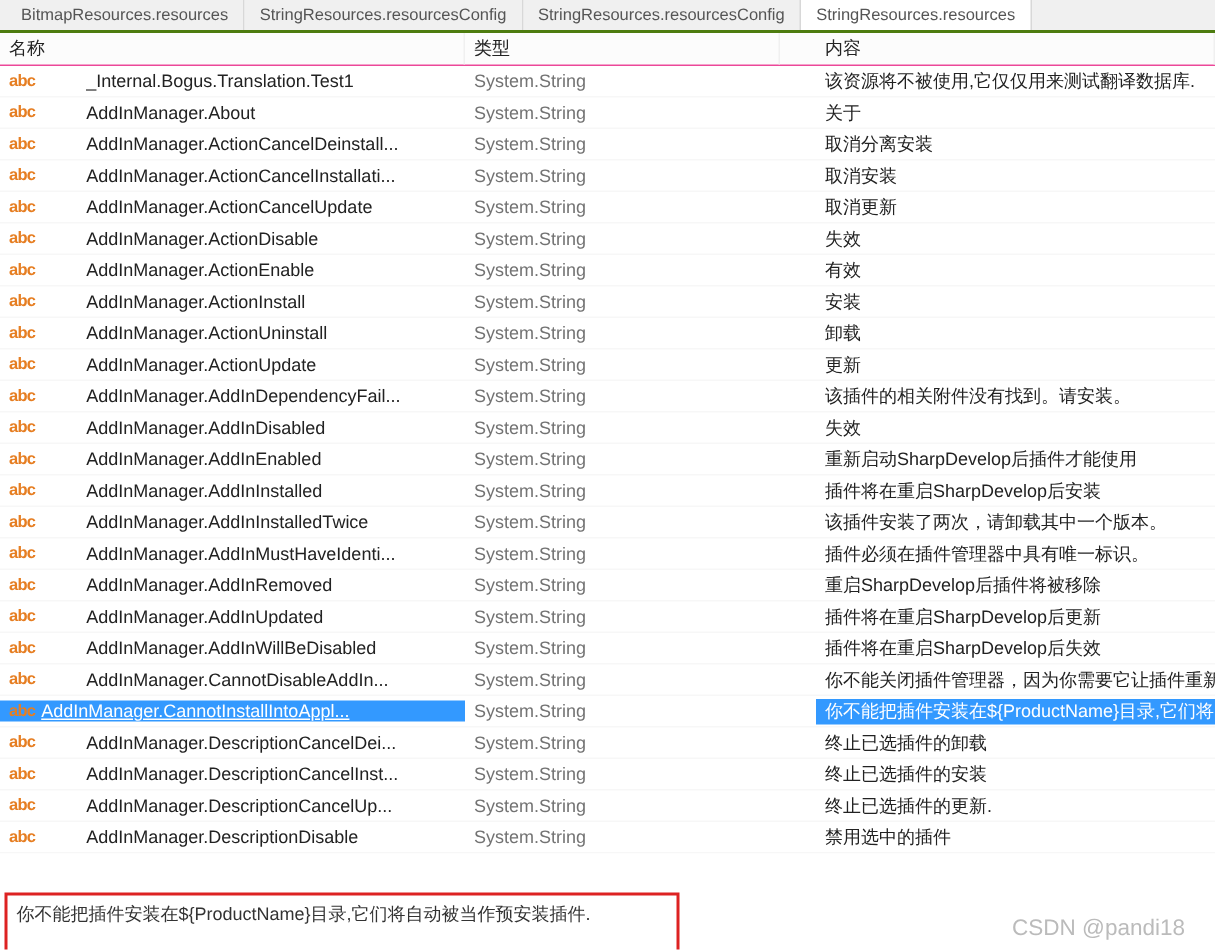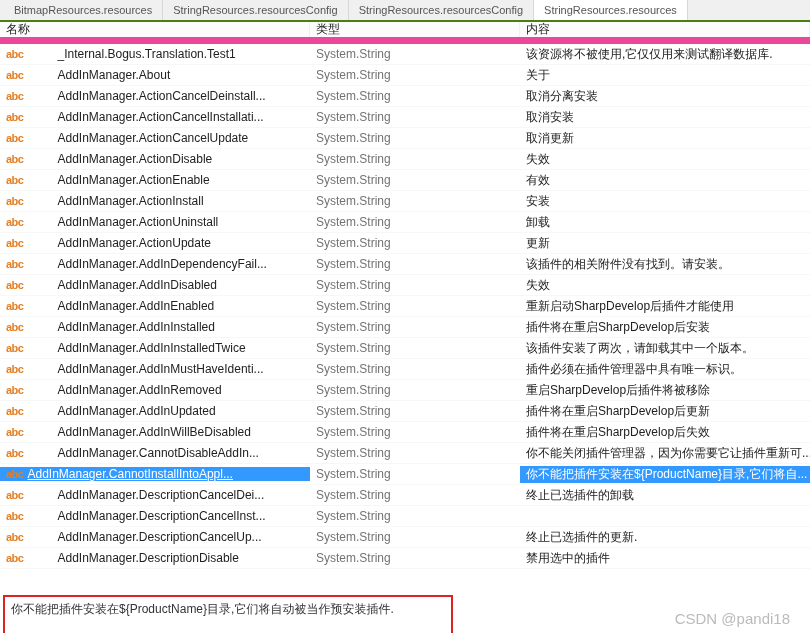--- a/index.html
+++ b/index.html
@@ -2,25 +2,25 @@
 <html><head>
 <meta charset="utf-8">
 <style>
   * { box-sizing: border-box; margin: 0; padding: 0; }
   body { font-family: "Microsoft YaHei", Arial, sans-serif; font-size: 12px; background: #fff; width: 810px; height: 633px; overflow: hidden; position: relative; }
   
   .tabs { display: flex; height: 22px; background: #f0f0f0; border-bottom: 2px solid #4d7c0f; padding-left: 4px; overflow: hidden; }
   .tab { display: flex; align-items: center; padding: 0 10px; background: #f0f0f0; border-right: 1px solid #d8d8d8; color: #555; white-space: nowrap; font-size: 11px; }
   .tab.active { background: #fff; font-weight: normal; }
   
-  .header-row { display: flex; height: 22px; background: #fcfcfc; border-bottom: 7px solid #ec4899; }
+  .header-row { display: flex; height: 22px; background: #fcfcfc; border-bottom: 1px solid #ec4899; }
   .hcell { display: flex; align-items: center; padding-left: 6px; color: #222; border-right: 1px solid #f0f0f0; }
   .col-name { width: 310px; }
   .col-type { width: 210px; }
-  .col-content { flex: 1; }
+  .col-content { flex: 1; margin-left: 24px; }
   
   .grid { overflow: hidden; }
   .row { display: flex; height: 21px; align-items: center; border-bottom: 1px solid #f7f7f7; }
   .row.selected { }
   .cell { display: flex; align-items: center; padding-left: 6px; white-space: nowrap; overflow: hidden; text-overflow: ellipsis; }
   .row .col-name { width: 310px; }
   .row .col-type { width: 210px; color: #737373; text-align: center; }
   .row .col-content { flex: 1; color: #222; text-align: center; }
   .row.selected .col-name, .row.selected .col-content { background: #3399ff; color: #fff; }
   
@@ -225,20 +225,21 @@
       </div>
       <div class="cell col-type">System.String</div>
       <div class="cell col-content">终止已选插件的卸载</div>
     </div>
     <div class="row">
       <div class="cell col-name">
         <span class="icon-abc">abc</span>
         <span class="name-text">AddInManager.DescriptionCancelInst...</span>
       </div>
       <div class="cell col-type">System.String</div>
+      <div class="cell col-content">终止已选插件的安装</div>
     </div>
     <div class="row">
       <div class="cell col-name">
         <span class="icon-abc">abc</span>
         <span class="name-text">AddInManager.DescriptionCancelUp...</span>
       </div>
       <div class="cell col-type">System.String</div>
       <div class="cell col-content">终止已选插件的更新.</div>
     </div>
     <div class="row">

